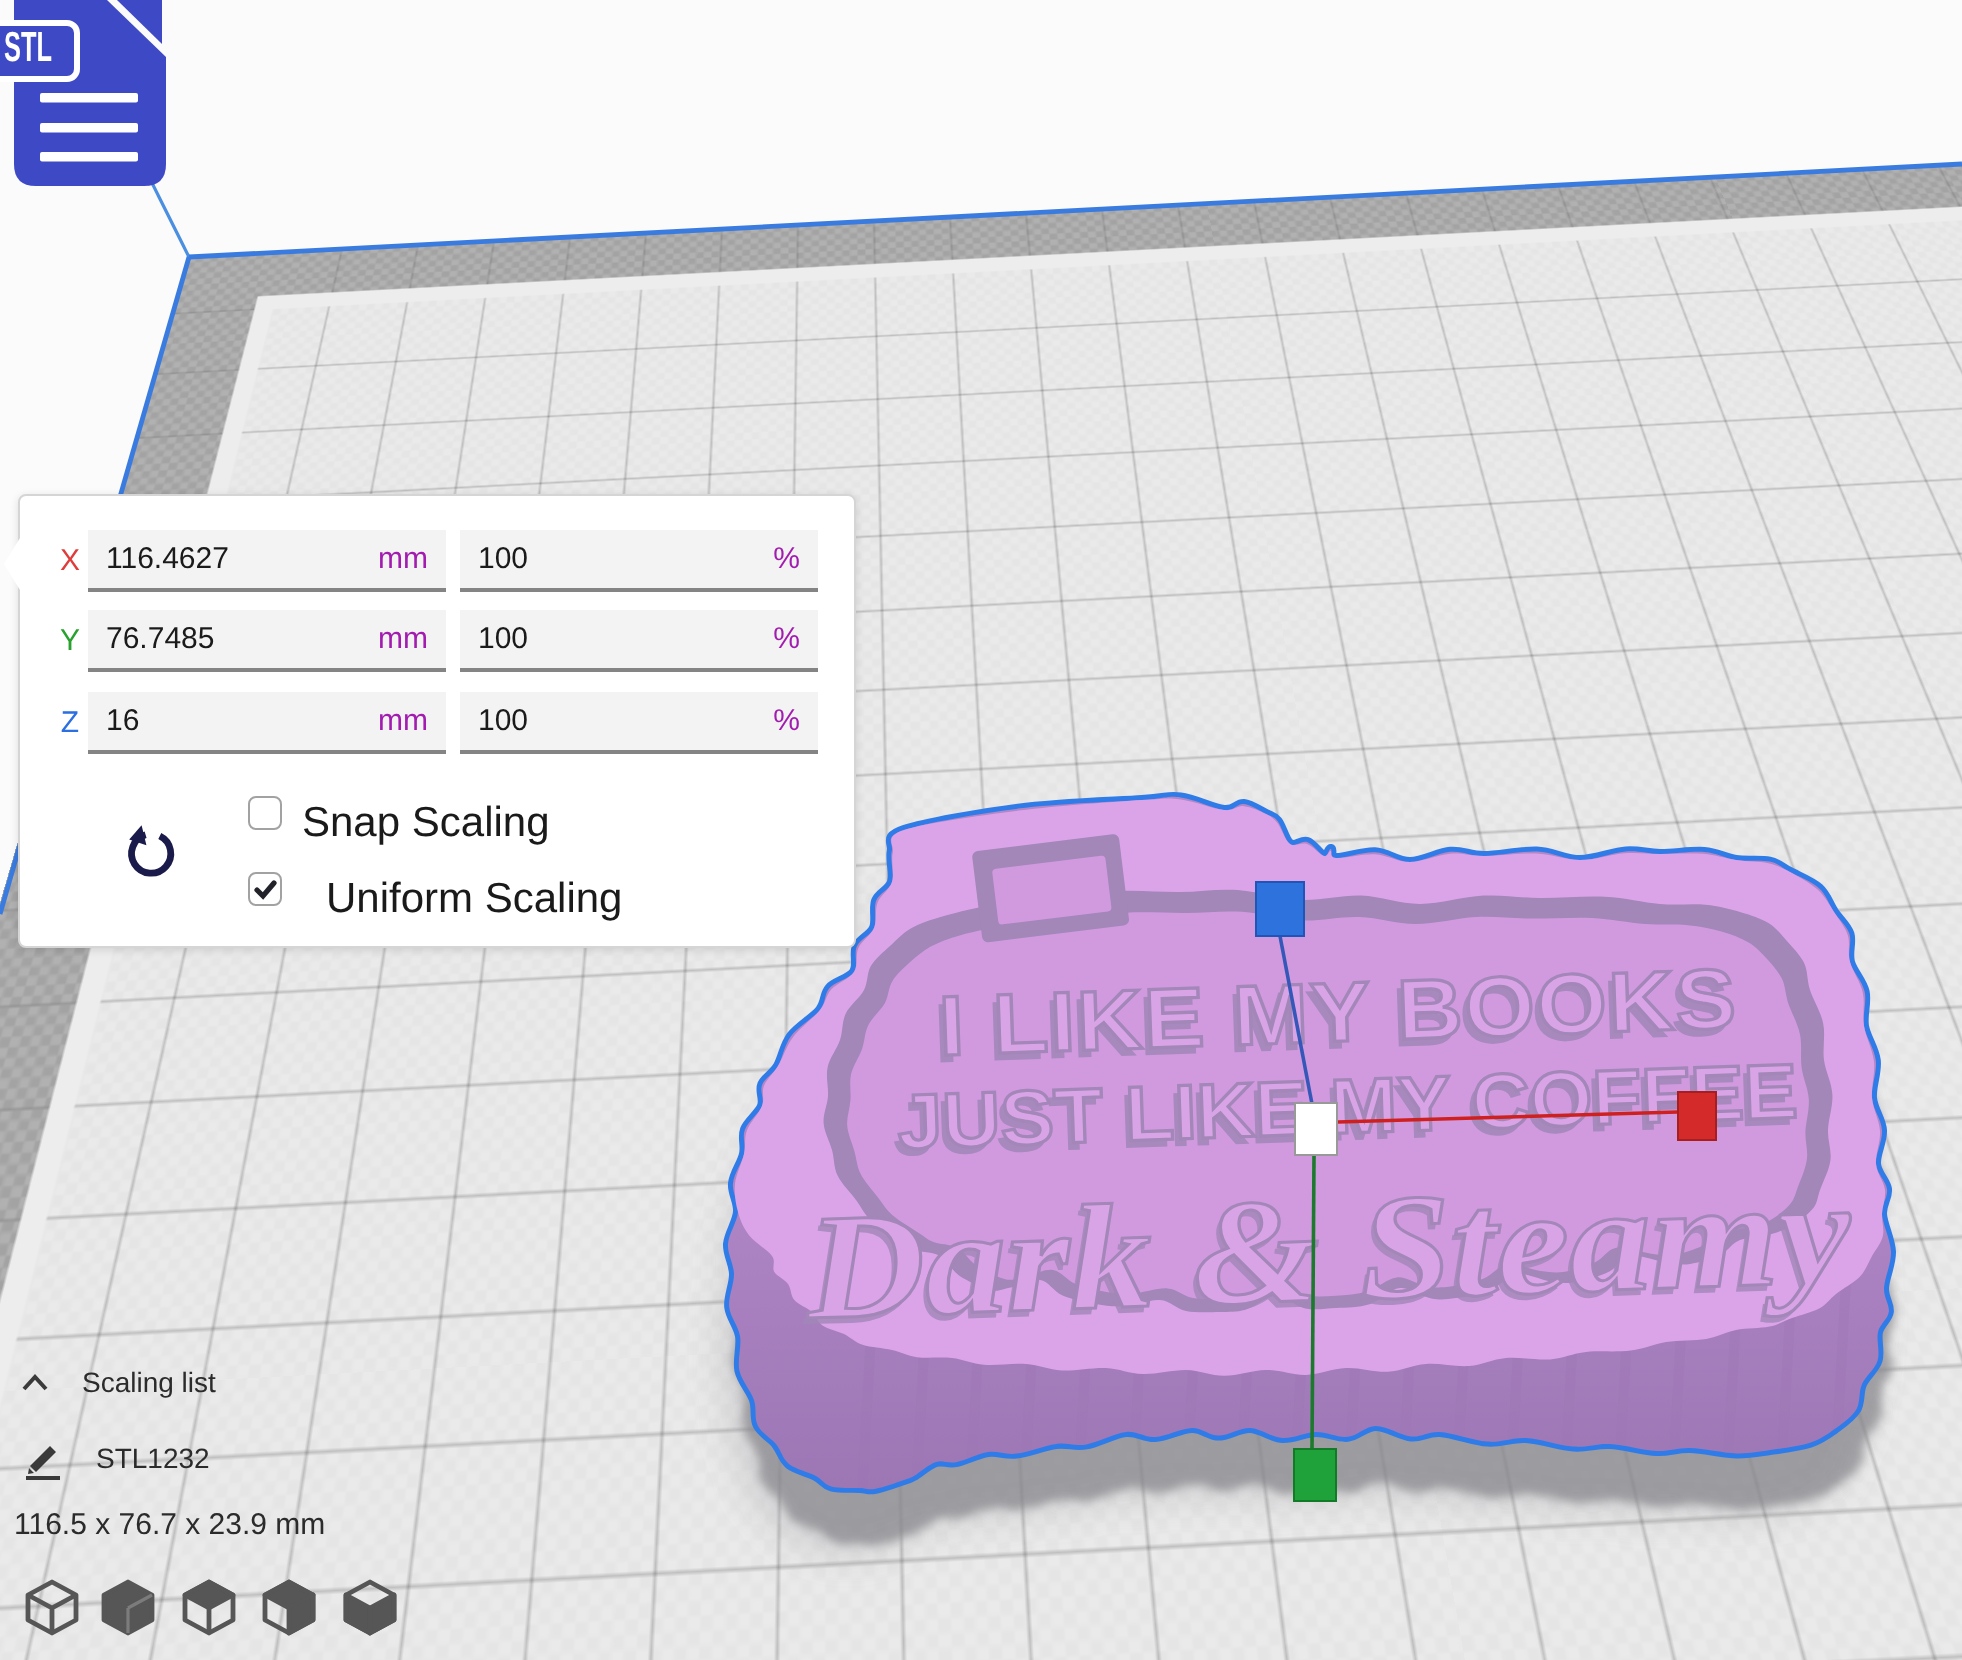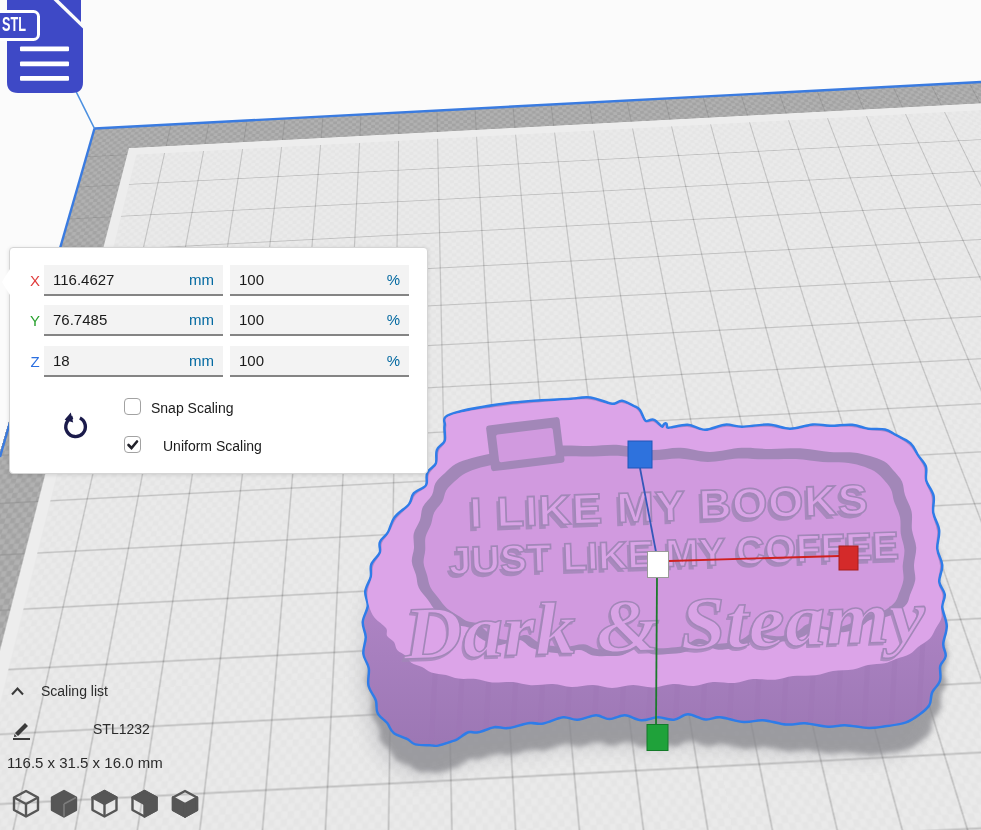--- a/index.html
+++ b/index.html
@@ -39,23 +39,23 @@
     background:#fff;border:1px solid #d5d5d5;border-radius:4px;
     box-shadow:0 1px 4px rgba(0,0,0,0.12);}
   #panel .notch{position:absolute;left:-8px;top:21px;width:0;height:0;
     border-top:13px solid transparent;border-bottom:13px solid transparent;
     border-right:8px solid #fff;}
   .row{position:absolute;left:0;height:31px;}
   .axl{position:absolute;left:15px;width:20px;text-align:center;font-size:15px;line-height:31px;}
   .fld{position:absolute;top:0;height:29px;background:#f3f3f3;border-bottom:2px solid #848484;
        font-size:15px;color:#1a1a1a;line-height:29px;}
   .fld .val{position:absolute;left:9px;top:0;}
-  .fld .suf{position:absolute;right:9px;top:0;color:#0369a1;}
+  .fld .suf{position:absolute;right:9px;top:0;color:#a21caf;}
   .cb{position:absolute;width:15px;height:15px;background:#fff;border:1.7px solid #a2a2a2;border-radius:4px;}
-  .cblabel{position:absolute;font-size:14px;color:#1a1a1a;}
+  .cblabel{position:absolute;font-size:21px;color:#1a1a1a;}
 
   
   .hudtext{position:absolute;color:#2b2b2b;}
 </style>
 </head>
 <body>
 <div id="stage">
   <div id="plate">
     <div id="band-back"></div>
     <div id="band-left"></div>
@@ -176,21 +176,21 @@
           <span class="suf">mm</span>
         </div>
       <div class="fld" style="left:220px;width:179px;">
           <span class="val">100</span>
           <span class="suf">%</span>
         </div>
     </div>
     <div class="row" style="top:98px;">
       <span class="axl" style="color:#2b6fe0;">Z</span>
       <div class="fld" style="left:34px;width:179px;">
-          <span class="val">18</span>
+          <span class="val">16</span>
           <span class="suf">mm</span>
         </div>
       <div class="fld" style="left:220px;width:179px;">
           <span class="val">100</span>
           <span class="suf">%</span>
         </div>
     </div>
     <svg width="32" height="32" viewBox="0 0 32 32" style="position:absolute;left:49px;top:163px;">
       <path d="M 13.8,6.4 A 9.8,9.8 0 1 0 20.9,7.0" fill="none" stroke="#1b1b4b" stroke-width="3.4"></path>
       <path d="M 5.6,8.8 L 14.2,11.6 L 11.8,1.6 Z" fill="#1b1b4b"></path>
@@ -205,22 +205,22 @@
   </div>
 
   <svg width="24" height="14" viewBox="0 0 24 14" style="position:absolute;left:9px;top:685px;">
     <path d="M3,9.5 L8.5,3.5 L14,9.5" fill="none" stroke="#3a3a3a" stroke-width="2"></path>
   </svg>
   <div class="hudtext" style="left:41px;top:683px;font-size:14px;">Scaling list</div>
   <svg width="24" height="24" viewBox="0 0 24 24" style="position:absolute;left:10px;top:718px;">
     <path d="M5,15 L15,5 L18,8 L8,18 Z M4,19 L7,18.5 L4.5,16 Z" fill="#3a3a3a"></path>
     <line x1="3" y1="21" x2="20" y2="21" stroke="#3a3a3a" stroke-width="2"></line>
   </svg>
-  <div class="hudtext" style="left:48px;top:721px;font-size:14px;margin-left:45px;">STL1232</div>
-  <div class="hudtext" style="left:7px;top:754px;font-size:15px;">116.5 x 31.5 x 16.0 mm</div>
+  <div class="hudtext" style="left:48px;top:721px;font-size:14px;">STL1232</div>
+  <div class="hudtext" style="left:7px;top:754px;font-size:15px;">116.5 x 76.7 x 23.9 mm</div>
 
   <svg id="cubes" width="220" height="36" viewBox="0 0 220 36" style="position:absolute;left:10px;top:788px;">
     <g stroke="#565656" stroke-width="2.4" stroke-linejoin="round" fill="none">
 
       <g transform="translate(4,3)">
         <path d="M12,0 L24,6.5 L24,19 L12,25.5 L0,19 L0,6.5 Z"></path>
         <path d="M0,6.5 L12,13 L24,6.5 M12,13 L12,25.5"></path>
       </g>
 
       <g transform="translate(42,3)">

